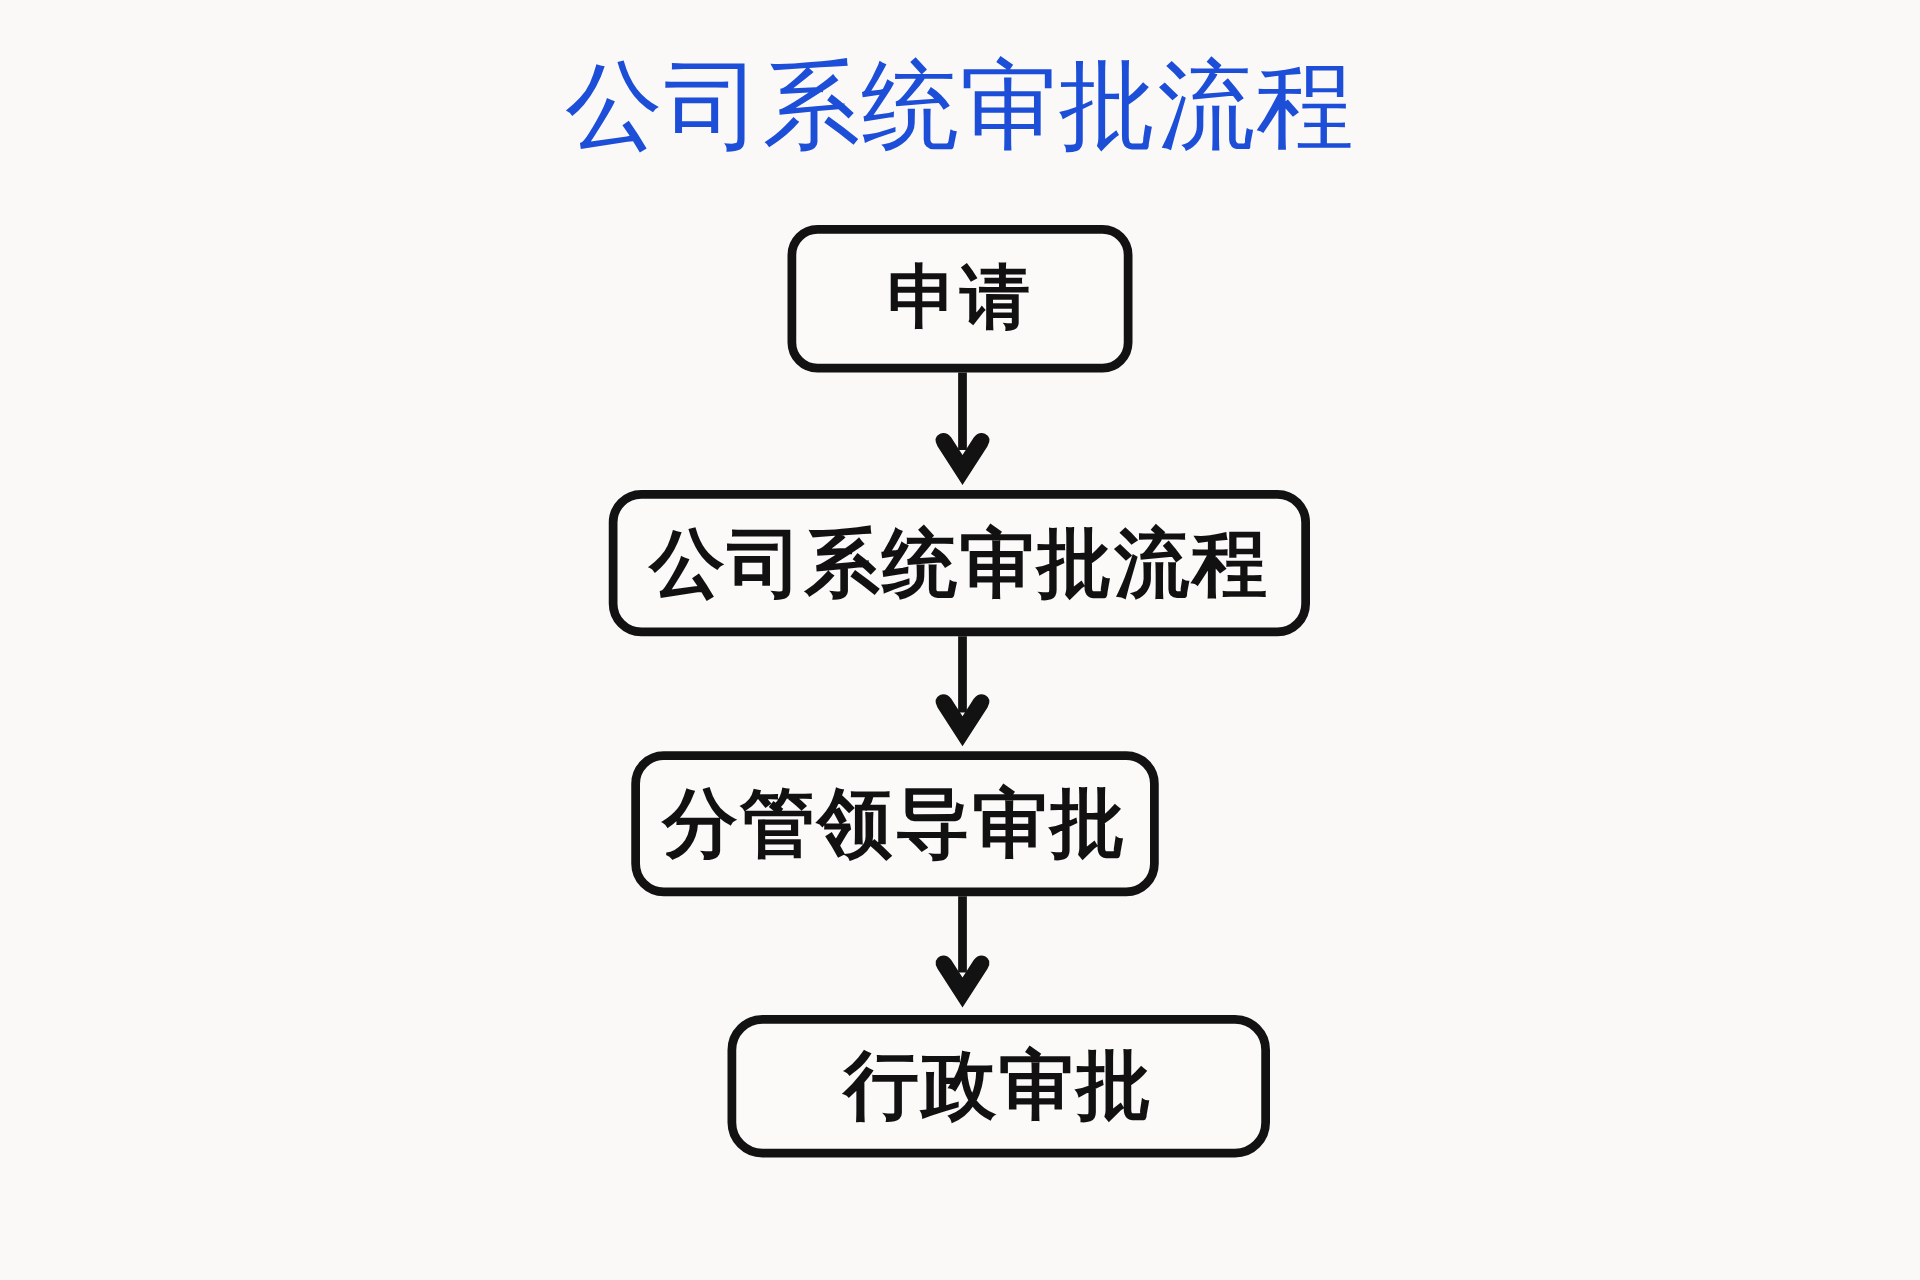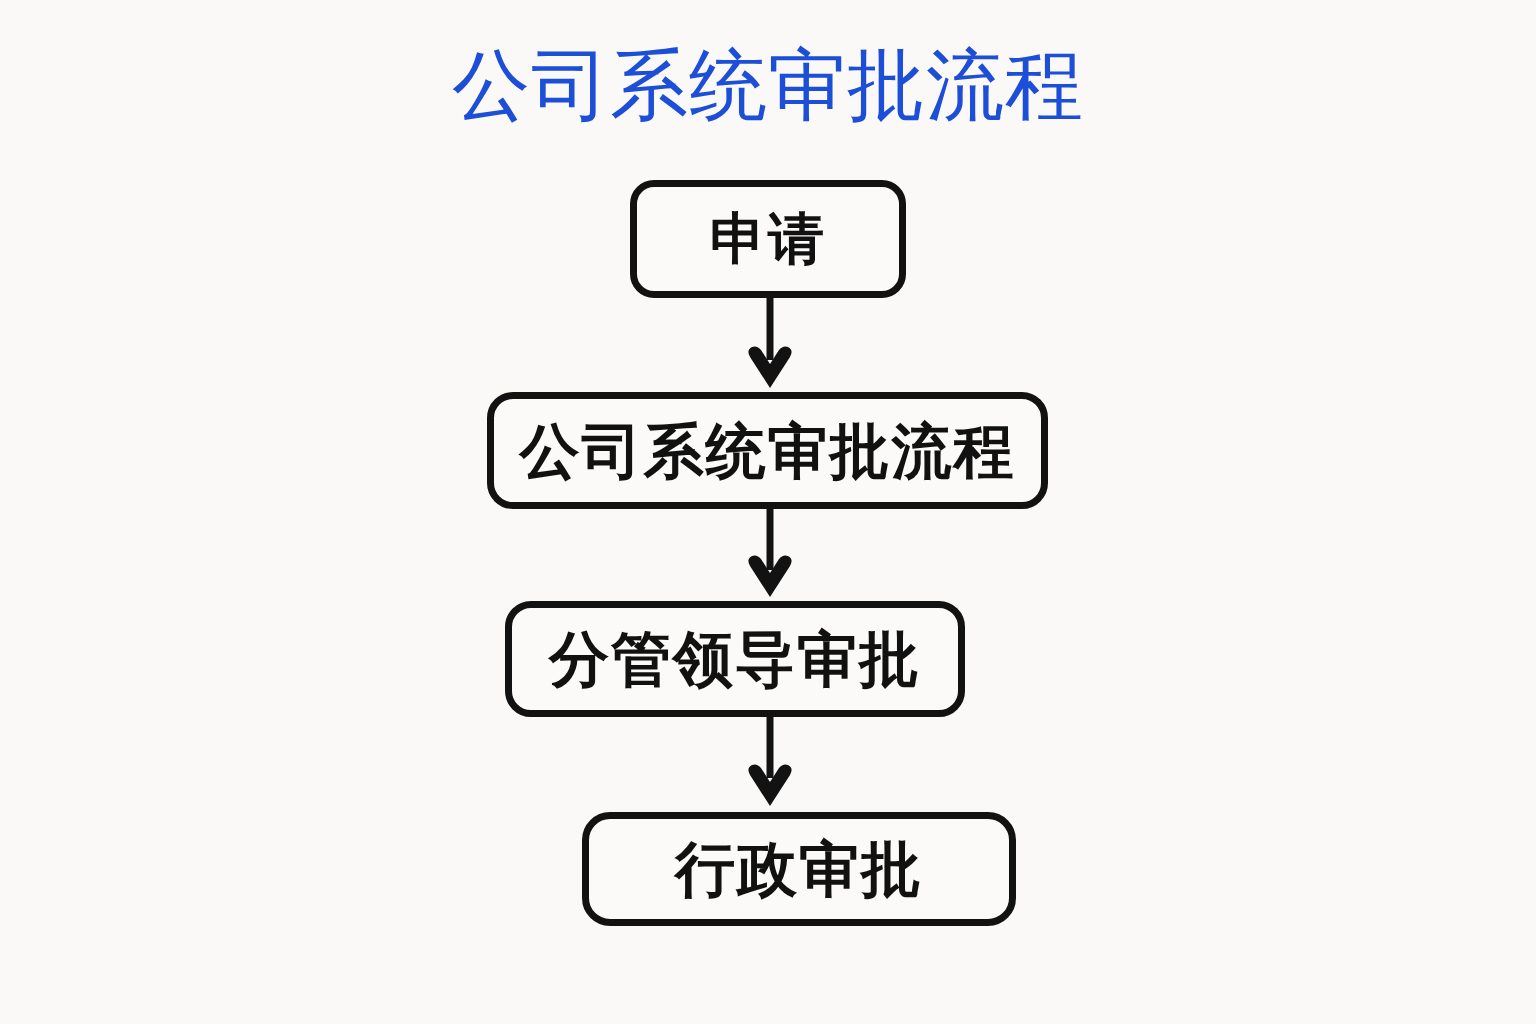--- a/index.html
+++ b/index.html
@@ -53,21 +53,21 @@
     font-weight: 700;
     letter-spacing: 2px;
     white-space: nowrap;
   }
   .node-label {
     display: block;
     line-height: 1;
   }
   #node-0 { left: 630px; top: 180px;  width: 276px; height: 118px; font-size: 56px; border-radius: 24px; }
   #node-1 { left: 487px; top: 392px;  width: 561px; height: 117px; font-size: 60px; border-radius: 26px; }
-  #node-2 { left: 505px; top: 601px;  width: 460px; height: 116px; font-size: 60px; border-radius: 26px; }
+  #node-2 { left: 505px; top: 601px;  width: 422px; height: 116px; font-size: 60px; border-radius: 26px; }
   #node-3 { left: 582px; top: 812px;  width: 434px; height: 114px; font-size: 60px; border-radius: 28px; }
 
   .arrow-svg {
     position: absolute;
     left: 0;
     top: 0;
     width: 1536px;
     height: 1024px;
     pointer-events: none;
   }

